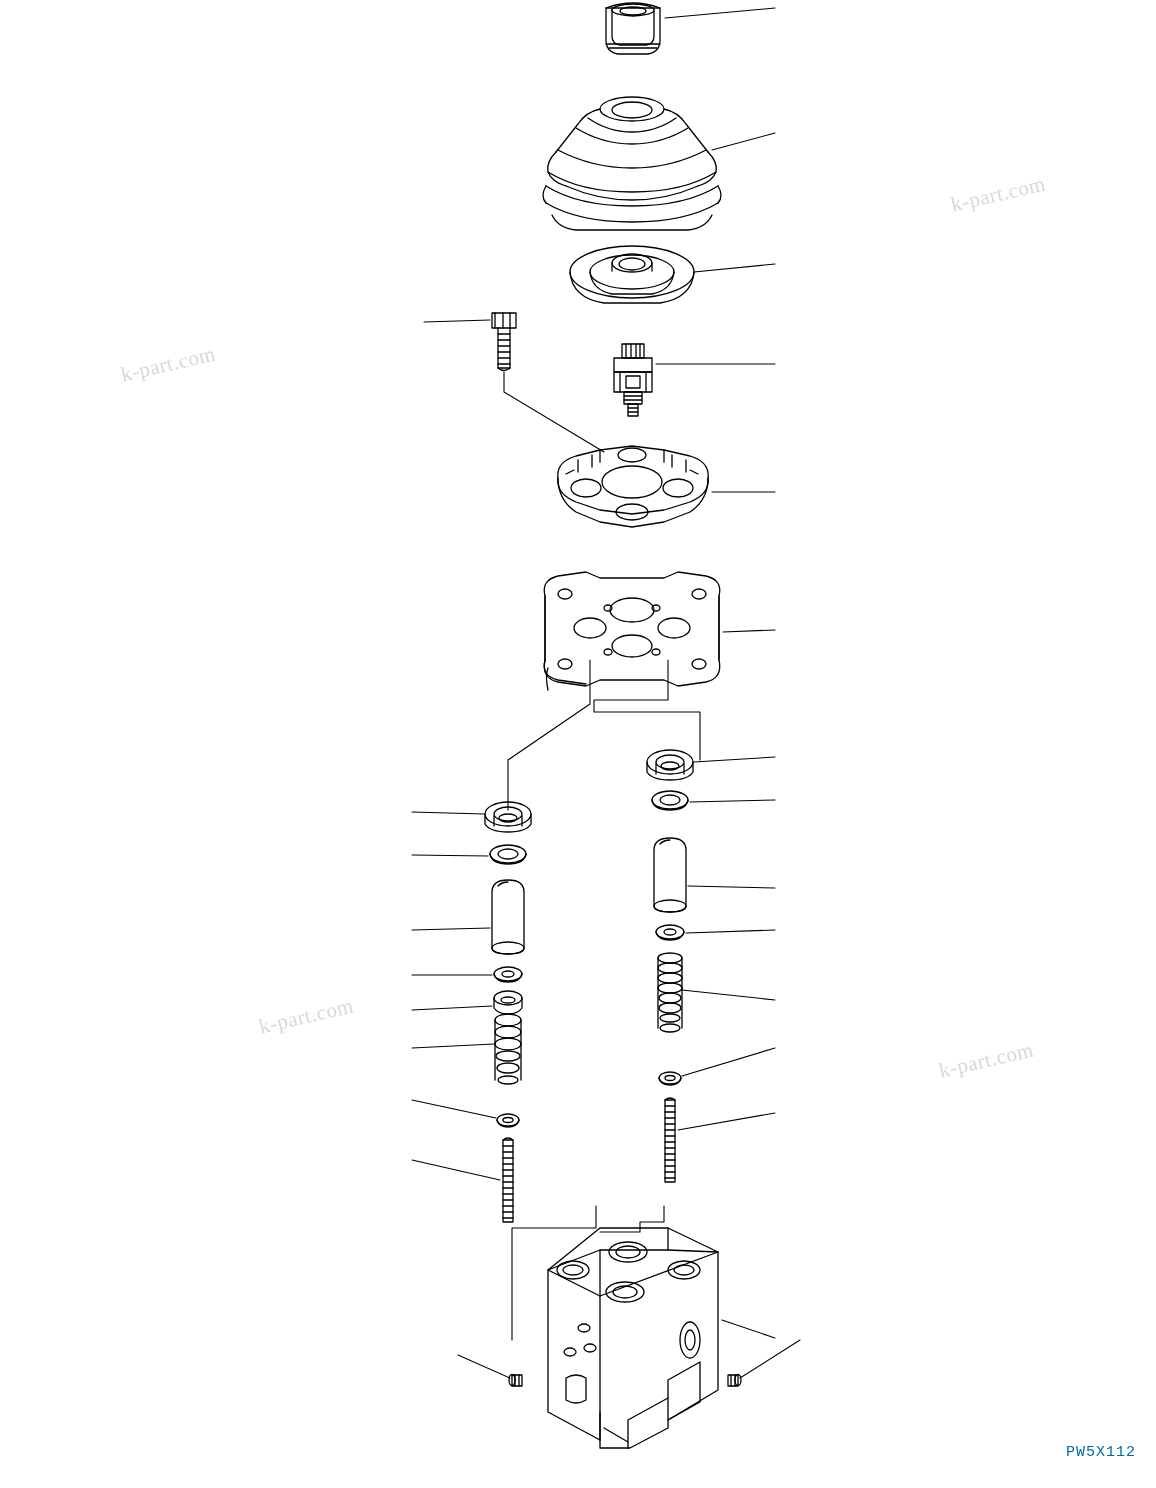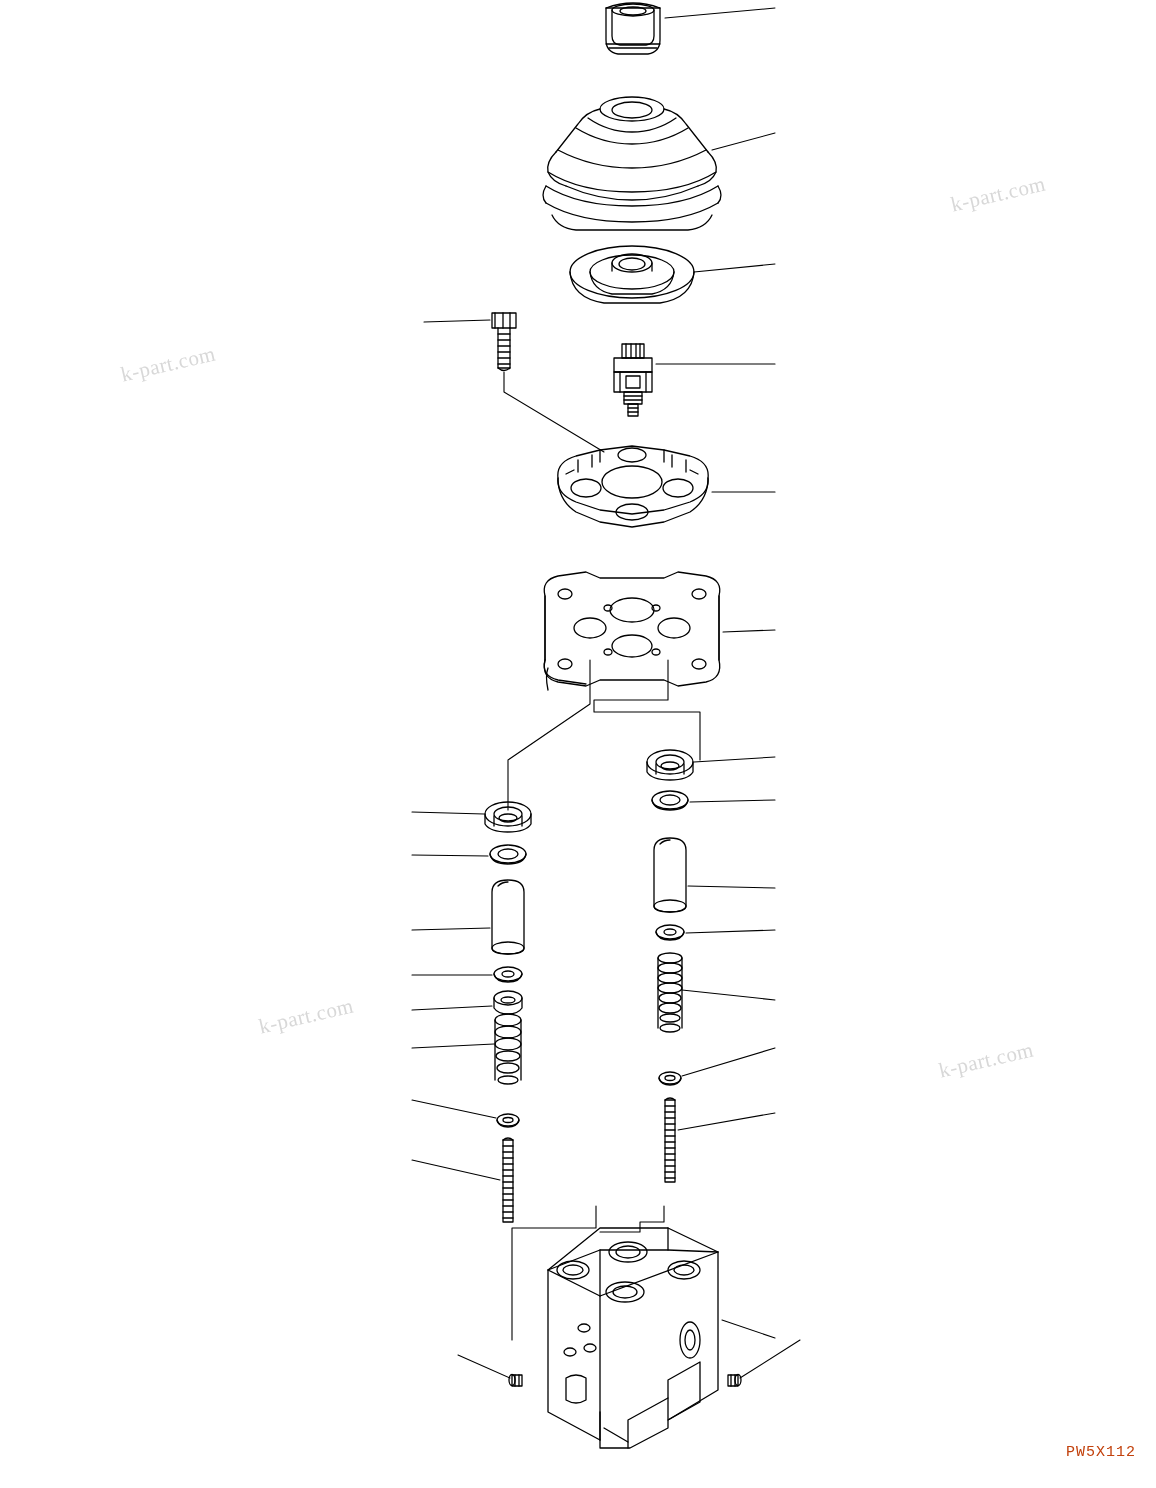--- a/index.html
+++ b/index.html
@@ -38,21 +38,21 @@
   #wm2 { left: 950px; top: 182px; }
   #wm3 { left: 258px; top: 1004px; }
   #wm4 { left: 938px; top: 1048px; }
   #drawing-code {
     position: absolute;
     right: 20px;
     bottom: 27px;
     font-family: "Liberation Mono", monospace;
     font-size: 15px;
     letter-spacing: 1px;
-    color: #c2410c;
+    color: #0369a1;
   }
 </style>
 </head>
 <body>
 
 <div id="page">
 
   <svg id="diagram-svg" viewBox="0 0 1156 1488">
     <g fill="none" stroke="#000000" stroke-width="1.3" stroke-linejoin="round" stroke-linecap="round">
 

